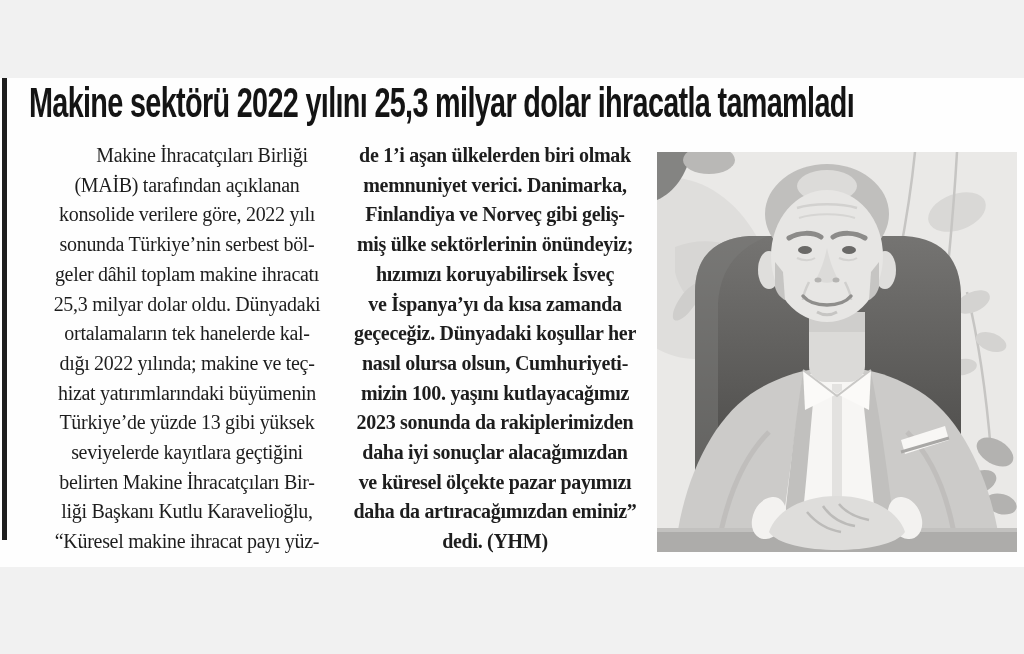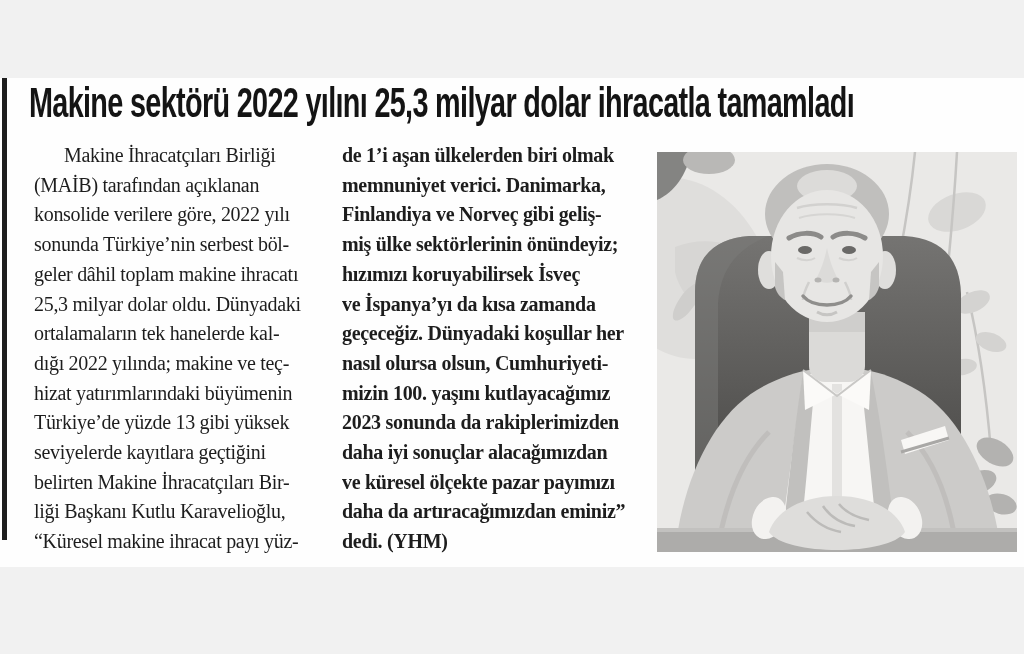--- a/index.html
+++ b/index.html
@@ -11,20 +11,21 @@
     overflow: hidden;
     font-family: "Liberation Serif", serif;
   }
   .sheet {
     position: absolute;
     left: 0;
     top: 78px;
     width: 1024px;
     height: 489px;
     background: #fefefe;
+    text-align: center;
   }
   .left-rule {
     position: absolute;
     left: 2px;
     top: 0;
     width: 5px;
     height: 462px;
     background: #1e1e1e;
   }
   .headline {

